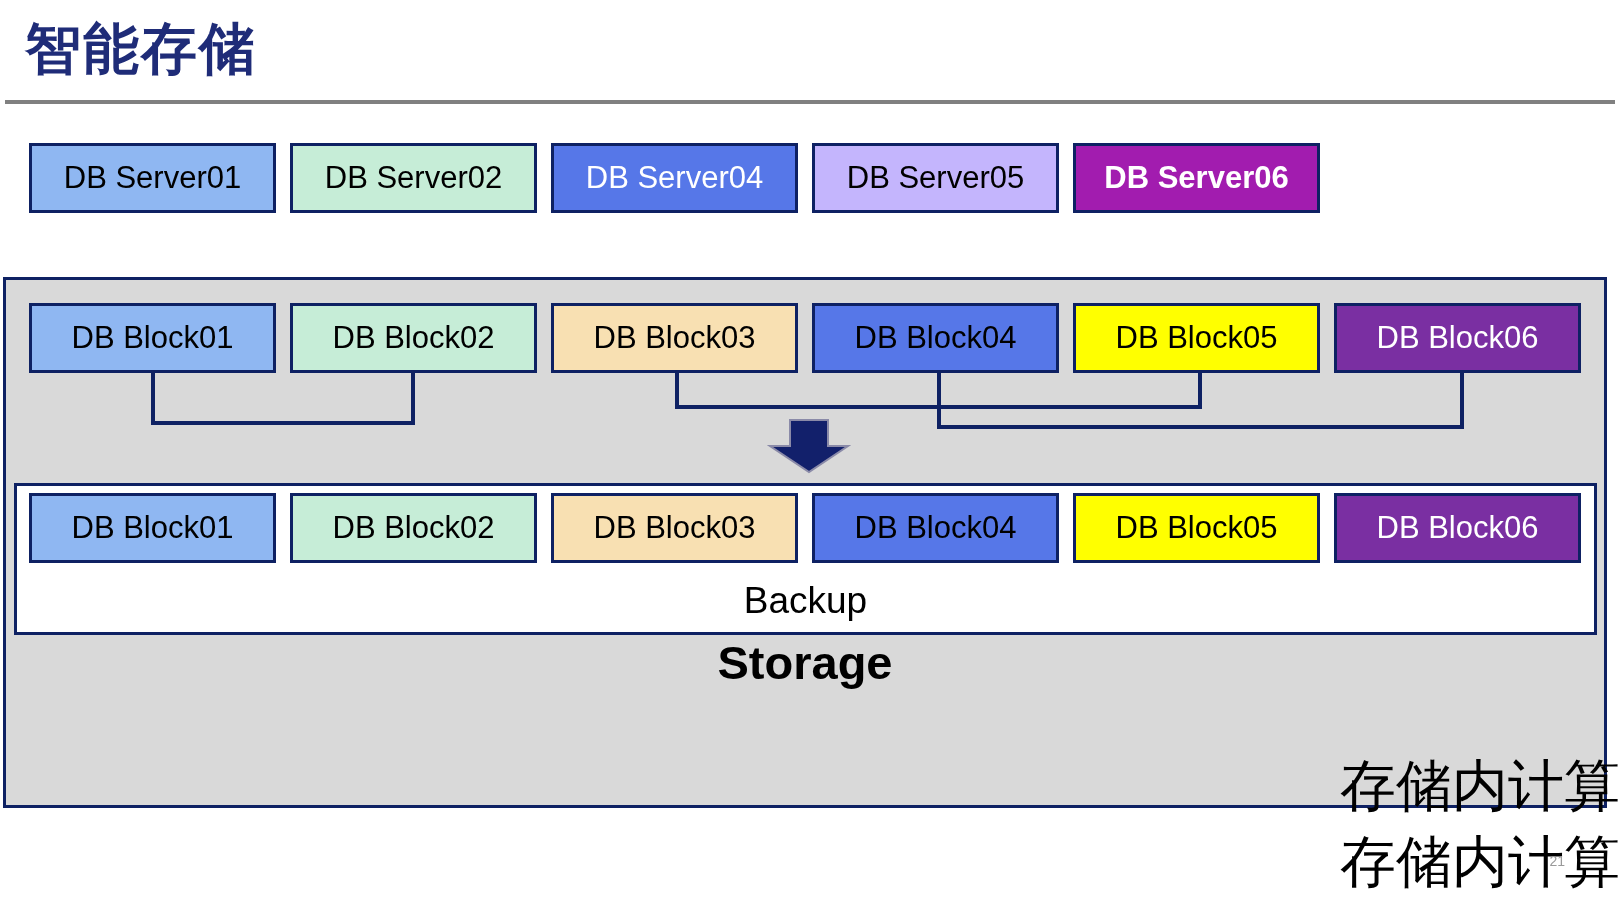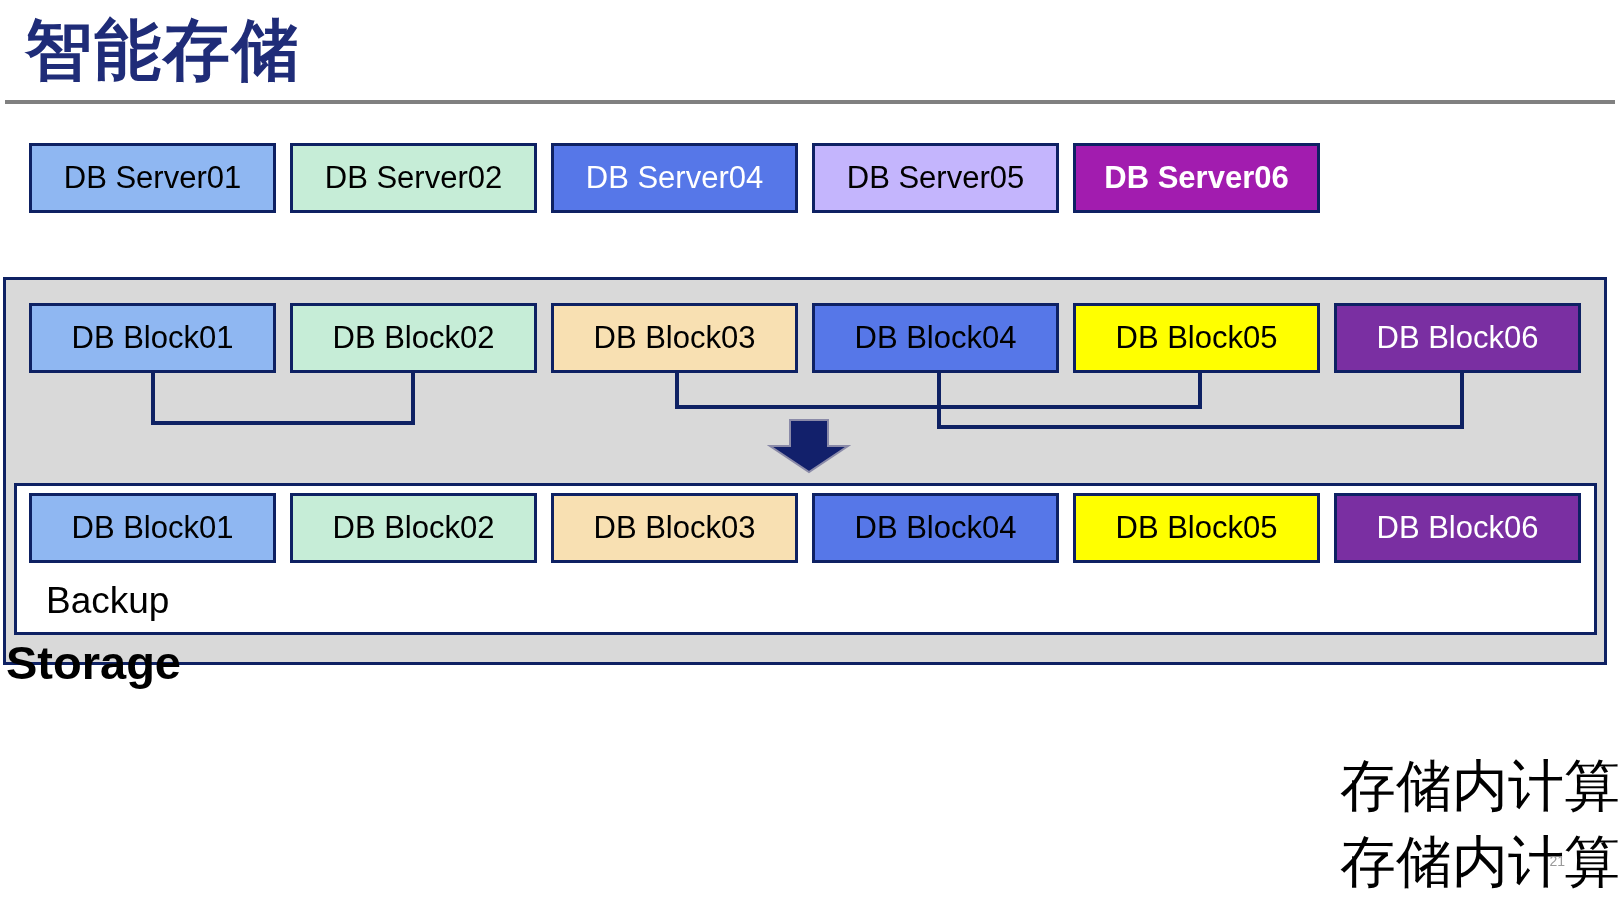--- a/index.html
+++ b/index.html
@@ -3,50 +3,50 @@
 <meta charset="utf-8">
 <style>
   * { margin:0; padding:0; box-sizing:border-box; }
   html,body { background:#ffffff; }
   .slide {
     position:relative; width:1620px; height:910px; background:#ffffff;
     font-family:"Liberation Sans","DejaVu Sans",sans-serif; overflow:hidden;
   }
   .title {
     position:absolute; left:25px; top:0px; height:100px;
-    font-size:67px; font-weight:bold; color:#1F2C78;
+    font-size:56px; font-weight:bold; color:#1F2C78;
     display:flex; align-items:center; letter-spacing:2px;
   }
   .divider {
     position:absolute; left:5px; top:100px; width:1610px; height:4px; background:#808080;
   }
   .row { position:absolute; display:flex; gap:14px; }
   .box {
     width:247px; height:70px; border:3px solid #0E2163;
     display:flex; align-items:center; justify-content:center;
     font-size:31px; color:#000;
   }
   .server-row { left:29px; top:143px; }
   .gray-box {
-    position:absolute; left:3px; top:277px; width:1604px; height:388px;
+    position:absolute; left:3px; top:277px; width:1604px; height:531px;
     background:#D9D9D9; border:3px solid #0E2163;
   }
   .block-row-top { left:23px; top:23px; }
   .connectors { position:absolute; left:0; top:0; width:1620px; height:910px; pointer-events:none; }
   .white-box {
     position:absolute; left:8px; top:203px; width:1583px; height:152px;
     background:#ffffff; border:3px solid #0E2163;
   }
   .block-row-bottom { left:12px; top:7px; }
   .backup-label {
-    position:absolute; left:0; right:0; top:94px; text-align:left;
-    font-size:37px; color:#000;margin-left:29px;
+    position:absolute; left:0; right:0; top:94px; text-align:center;
+    font-size:37px; color:#000;
   }
   .storage-label {
-    position:absolute; left:0; right:0; top:355px; text-align:left;
+    position:absolute; left:0; right:0; top:355px; text-align:center;
     font-size:47px; font-weight:bold; color:#000;
   }
   .captions {
     position:absolute; left:0; right:0; top:748px; text-align:right;
     font-size:56px; line-height:76px; color:#000;
   }
   .page-number {
     position:absolute; right:55px; top:853px; font-size:14px; color:#9A9A9A;
   }
 </style>

